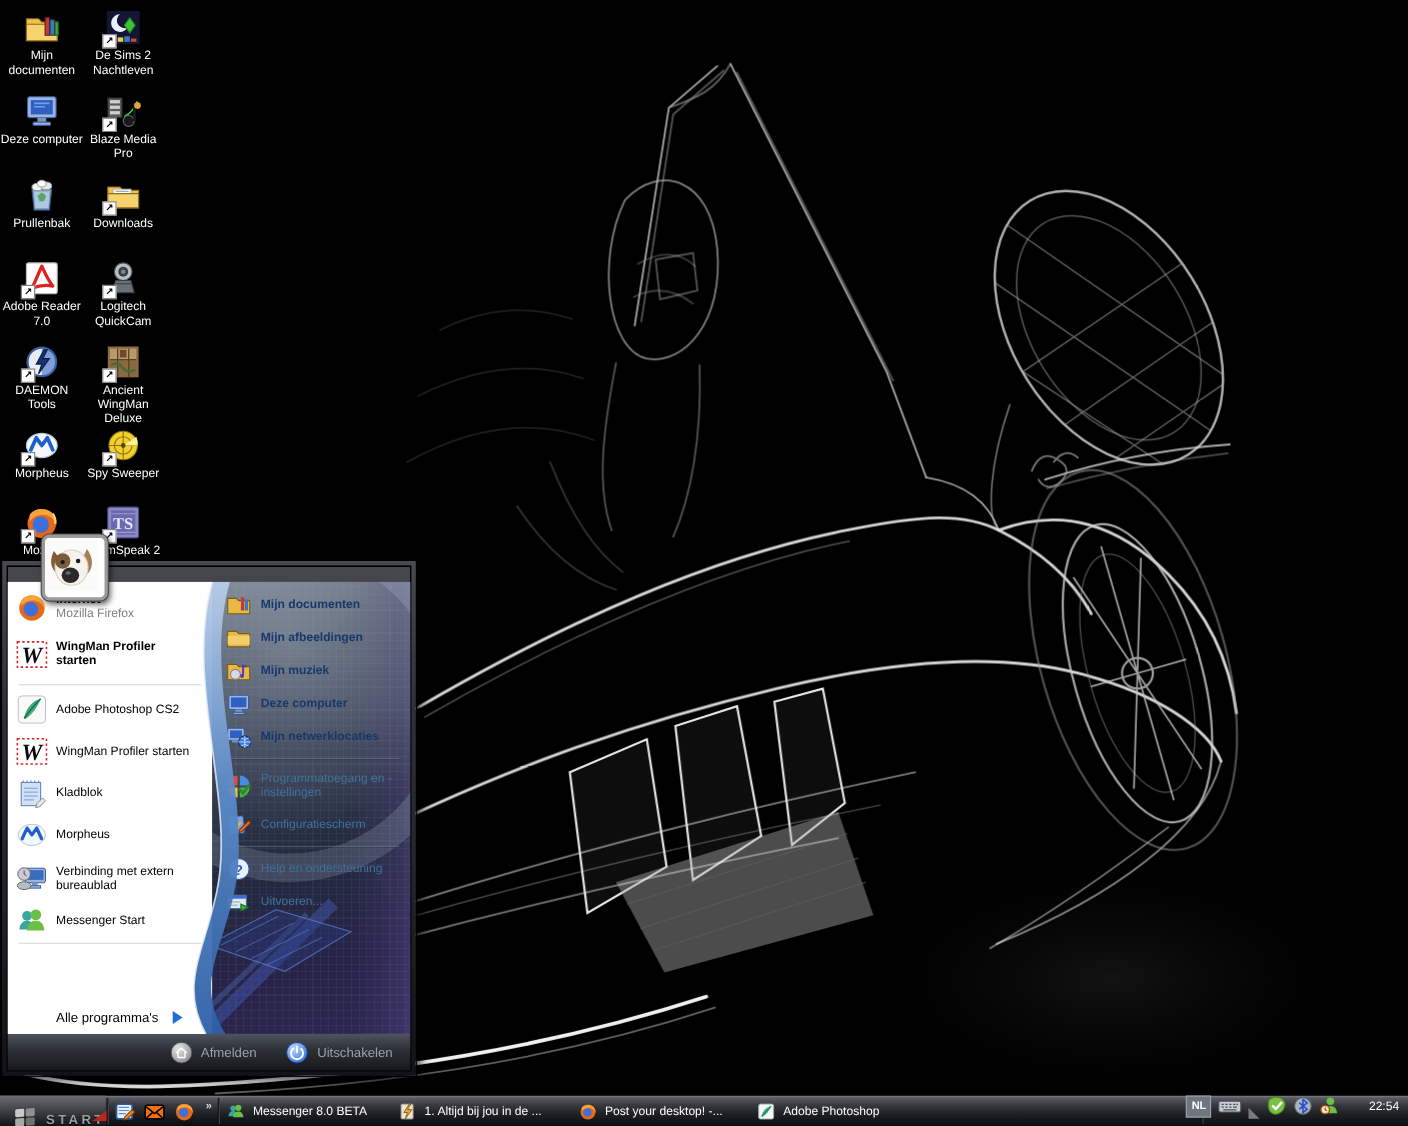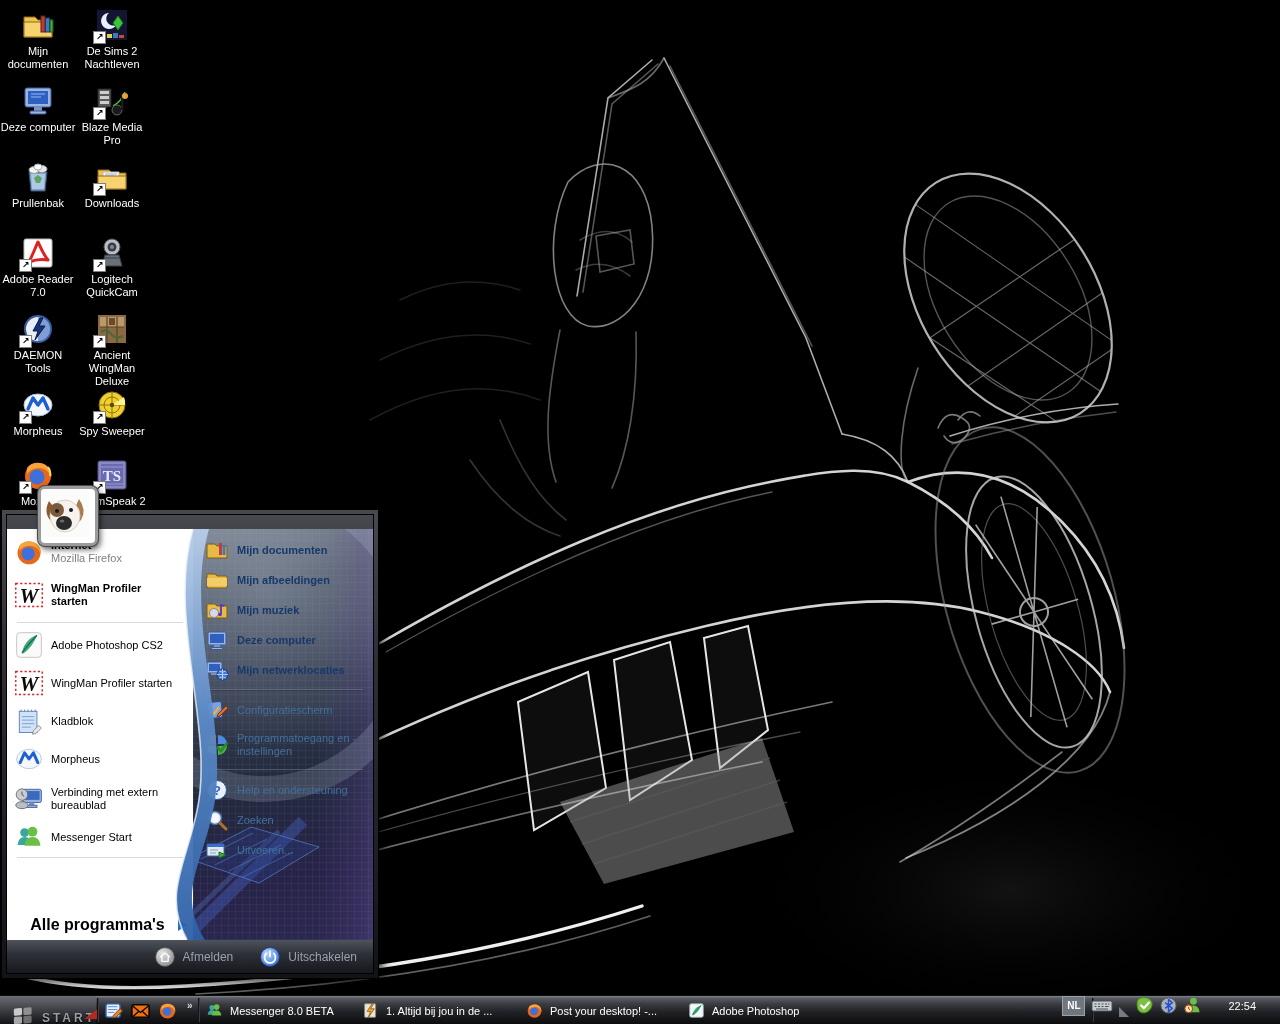--- a/index.html
+++ b/index.html
@@ -34,21 +34,21 @@
        repeating-linear-gradient(90deg, rgba(150,170,200,.07) 0 1px, transparent 1px 7px),
        linear-gradient(90deg, rgba(0,0,0,0) 70%, rgba(90,70,140,.28) 94%, rgba(115,95,175,.30) 100%),
        linear-gradient(168deg,#78808c 0%,#515a68 16%,#333b4d 40%,#232a3e 60%,#272348 82%,#2c2850 100%);}
   .l-item{display:flex;align-items:center;gap:7px;padding:0 4px 0 7px;min-height:38px;}
   .l-item .txt{font-size:11px;color:#000;line-height:13px;}
   .l-item .sub{font-size:11px;color:#808080;line-height:13px;}
   .l-item.bold .txt{font-weight:bold;}
   .l-ico{width:30px;height:30px;flex:0 0 30px;}
   .l-sep{height:1px;background:#d9d9d9;margin:3px 10px;}
   #allprog{display:flex;align-items:center;justify-content:center;gap:9px;min-height:30px;
-           font-weight:bold;font-size:16px;color:#000;margin-top:auto;padding-left:20px;}
+           font-weight:normal;font-size:12px;color:#000;margin-top:auto;padding-left:20px;}
   .r-item{display:flex;align-items:center;gap:8px;padding:0 4px 0 12px;min-height:30px;position:relative;z-index:3;}
   .r-item .txt{font-size:11px;line-height:13px;font-weight:bold;color:#17386a;}
   .r-item.dim .txt{font-weight:normal;color:#41709c;}
   .r-ico{width:24px;height:24px;flex:0 0 24px;}
   .r-sep{height:2px;margin:4px 10px;position:relative;z-index:3;
          background:linear-gradient(180deg,rgba(170,185,210,.45),rgba(0,0,0,.45));}
   #sm-footer{position:absolute;left:0;bottom:0;right:0;height:33px;
              background:linear-gradient(180deg,#4e535c,#2c2f36 45%,#17181d);
              display:flex;align-items:center;justify-content:flex-end;gap:26px;padding-right:16px;box-sizing:border-box;}
   .f-btn{display:flex;align-items:center;gap:7px;font-size:12px;color:#99a1ac;cursor:default;}
@@ -65,21 +65,21 @@
                   text-shadow:0 1px 1px #000;}
   #start-red{position:absolute;left:84px;top:12px;width:0;height:0;
              border-bottom:11px solid #b5281e;border-left:15px solid transparent;}
   .tb-divider{position:absolute;top:2px;bottom:2px;width:2px;
               background:linear-gradient(90deg,#000,#4d5056);}
   #quicklaunch{position:absolute;left:100px;top:0;height:29px;display:flex;align-items:center;gap:8px;padding-left:4px;}
   .ql{width:19px;height:19px;}
   #ql-chevron{color:#d7dbe0;font-size:10px;font-weight:bold;letter-spacing:-1px;margin-left:2px;transform:translateY(-5px);}
   .task{position:absolute;top:0;height:29px;display:flex;align-items:center;gap:7px;color:#fff;font-size:11px;white-space:nowrap;overflow:hidden;}
   .task .ti{width:17px;height:17px;flex:0 0 17px;}
-  #tray{position:absolute;right:0;top:0;height:19px;display:flex;align-items:center;gap:6px;padding-right:24px;}
+  #tray{position:absolute;right:0;top:0;height:19px;display:flex;align-items:center;gap:6px;padding-right:8px;}
   #nlbox{width:21px;height:18px;background:#70767e;border:1px solid #9aa1aa;color:#fff;font-size:10px;
          font-weight:bold;display:flex;align-items:center;justify-content:center;}
   #clock{color:#fff;font-size:11px;margin-left:20px;}
   #grip{width:0;height:0;border-bottom:10px solid #878d95;border-right:10px solid transparent;
         transform:translateY(6px);opacity:.85;}
 </style>
 </head>
 <body>
 
 <div id="desktop">
@@ -491,53 +491,45 @@
        <svg class="r-ico" viewBox="0 0 24 24">
               <rect x="2" y="4" width="15" height="11" rx="1.5" fill="#9ab6e0" stroke="#3a5a9a"></rect>
               <rect x="4" y="6" width="11" height="7" fill="#2f5fc0"></rect>
               <rect x="6" y="15" width="7" height="2" fill="#7a94ba"></rect>
               <circle cx="17.5" cy="16.5" r="5.5" fill="#3f78d8" stroke="#16386b"></circle>
               <path d="M12 16.5 h11 M17.5 11 v11 M14 13 q3.5 2.5 7 0 M14 20 q3.5 -2.5 7 0" stroke="#bcd4f4" stroke-width=".9" fill="none"></path>
             </svg>
        <span class="txt">Mijn netwerklocaties</span>
      </div>
      <div class="r-sep"></div>
-     <div class="r-item dim">
-       <svg class="r-ico" viewBox="0 0 24 24">
-              <rect x="3" y="4" width="14" height="16" rx="2" fill="#7aa0e0" stroke="#2a4a8a" transform="rotate(-6 10 12)"></rect>
-              <path d="M6 13 l3 3 5 -7" stroke="#e8b23b" stroke-width="2.2" fill="none"></path>
-              <path d="M13 16 L21 8 l2 2 -8 8 -3 1 Z" fill="#e86a2a" stroke="#7a3510"></path>
-            </svg>
-       <span class="txt">Configuratiescherm</span>
-     </div>
      <div class="r-item dim" style="min-height:40px">
        <svg class="r-ico" viewBox="0 0 24 24">
               <path d="M11 11 L11 2 A9 9 0 0 0 2 11 Z" fill="#e04a3a"></path>
               <path d="M13 11 L13 2 A9 9 0 0 1 22 11 Z" fill="#4a8ae0"></path>
               <path d="M11 13 L11 22 A9 9 0 0 1 2 13 Z" fill="#e8c23b"></path>
               <path d="M13 13 L13 22 A9 9 0 0 0 22 13 Z" fill="#4ab04a"></path>
               <path d="M12 14 l4 4 6 -8" stroke="#2a8a2a" stroke-width="2.6" fill="none"></path>
             </svg>
        <span class="txt" style="max-width:120px">Programmatoegang en -instellingen</span>
      </div>
+     <div class="r-item dim">
+       <svg class="r-ico" viewBox="0 0 24 24">
+              <rect x="3" y="4" width="14" height="16" rx="2" fill="#7aa0e0" stroke="#2a4a8a" transform="rotate(-6 10 12)"></rect>
+              <path d="M6 13 l3 3 5 -7" stroke="#e8b23b" stroke-width="2.2" fill="none"></path>
+              <path d="M13 16 L21 8 l2 2 -8 8 -3 1 Z" fill="#e86a2a" stroke="#7a3510"></path>
+            </svg>
+       <span class="txt">Configuratiescherm</span>
+     </div>
      <div class="r-sep"></div>
      <div class="r-item dim">
        <svg class="r-ico" viewBox="0 0 24 24">
               <circle cx="12" cy="12" r="9.5" fill="#e8f0fa" stroke="#2a5aa0"></circle>
               <text x="12" y="17" text-anchor="middle" font-size="13" font-weight="bold" fill="#2f5fc0" font-family="Liberation Sans,sans-serif">?</text>
             </svg>
        <span class="txt">Help en ondersteuning</span>
-     </div>
-     <div class="r-item dim">
-       <svg class="r-ico" viewBox="0 0 24 24">
-              <circle cx="10" cy="10" r="6.5" fill="#dfe9f6" stroke="#4a6a9a" stroke-width="1.6"></circle>
-              <circle cx="10" cy="10" r="4" fill="#f6fafd"></circle>
-              <path d="M15 15 L21 21" stroke="#b07020" stroke-width="3" stroke-linecap="round"></path>
-            </svg>
-       <span class="txt">Zoeken</span>
      </div>
      <div class="r-item dim">
        <svg class="r-ico" viewBox="0 0 24 24">
               <rect x="2" y="6" width="17" height="12" rx="1" fill="#dfe8f4" stroke="#4a6a9a"></rect>
               <rect x="2" y="6" width="17" height="3" fill="#3a6ed0"></rect>
               <path d="M5 12 h8 M5 15 h6" stroke="#8aa"></path>
               <path d="M14 20 l7 -3 -7 -3 Z" fill="#3ab03a" stroke="#1a701a"></path>
             </svg>
        <span class="txt">Uitvoeren...</span>
      </div>

